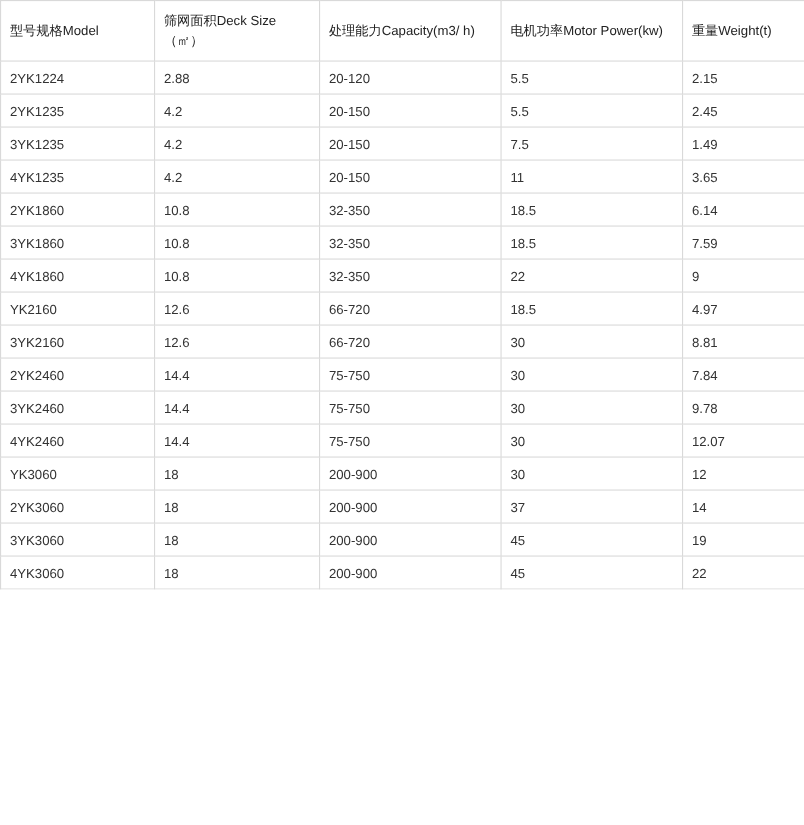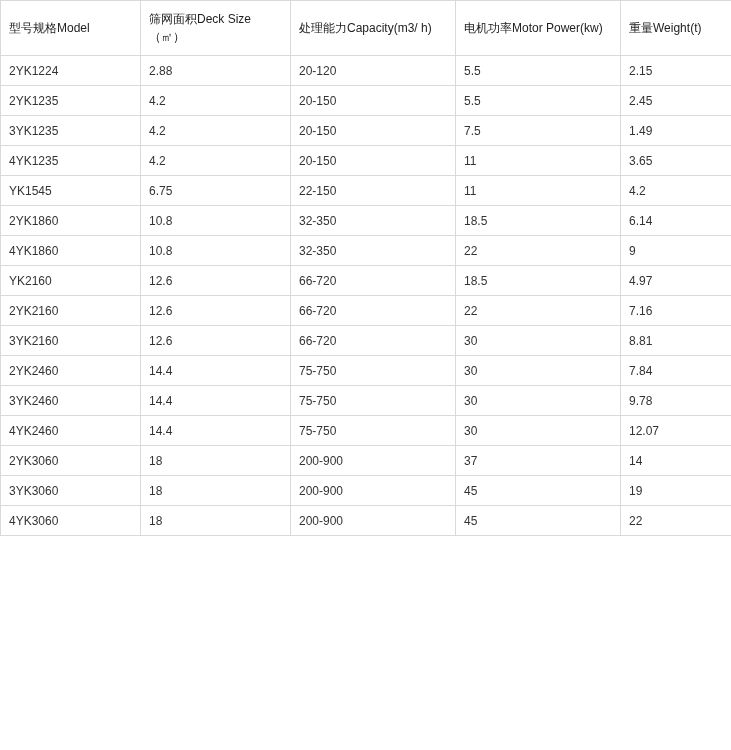--- a/index.html
+++ b/index.html
@@ -107,55 +107,48 @@
         <td>1.49</td>
       </tr>
       <tr>
         <td>4YK1235</td>
         <td>4.2</td>
         <td>20-150</td>
         <td>11</td>
         <td>3.65</td>
       </tr>
       <tr>
-        <td>YK1545</td>
-        <td>6.75</td>
-        <td>22-150</td>
-        <td>11</td>
-        <td>4.2</td>
-      </tr>
-      <tr>
         <td>2YK1860</td>
         <td>10.8</td>
         <td>32-350</td>
         <td>18.5</td>
         <td>6.14</td>
       </tr>
       <tr>
+        <td>3YK1860</td>
+        <td>10.8</td>
+        <td>32-350</td>
+        <td>18.5</td>
+        <td>7.59</td>
+      </tr>
+      <tr>
         <td>4YK1860</td>
         <td>10.8</td>
         <td>32-350</td>
         <td>22</td>
         <td>9</td>
       </tr>
       <tr>
         <td>YK2160</td>
         <td>12.6</td>
         <td>66-720</td>
         <td>18.5</td>
         <td>4.97</td>
       </tr>
       <tr>
-        <td>2YK2160</td>
-        <td>12.6</td>
-        <td>66-720</td>
-        <td>22</td>
-        <td>7.16</td>
-      </tr>
-      <tr>
         <td>3YK2160</td>
         <td>12.6</td>
         <td>66-720</td>
         <td>30</td>
         <td>8.81</td>
       </tr>
       <tr>
         <td>2YK2460</td>
         <td>14.4</td>
         <td>75-750</td>
@@ -168,20 +161,27 @@
         <td>75-750</td>
         <td>30</td>
         <td>9.78</td>
       </tr>
       <tr>
         <td>4YK2460</td>
         <td>14.4</td>
         <td>75-750</td>
         <td>30</td>
         <td>12.07</td>
+      </tr>
+      <tr>
+        <td>YK3060</td>
+        <td>18</td>
+        <td>200-900</td>
+        <td>30</td>
+        <td>12</td>
       </tr>
       <tr>
         <td>2YK3060</td>
         <td>18</td>
         <td>200-900</td>
         <td>37</td>
         <td>14</td>
       </tr>
       <tr>
         <td>3YK3060</td>

